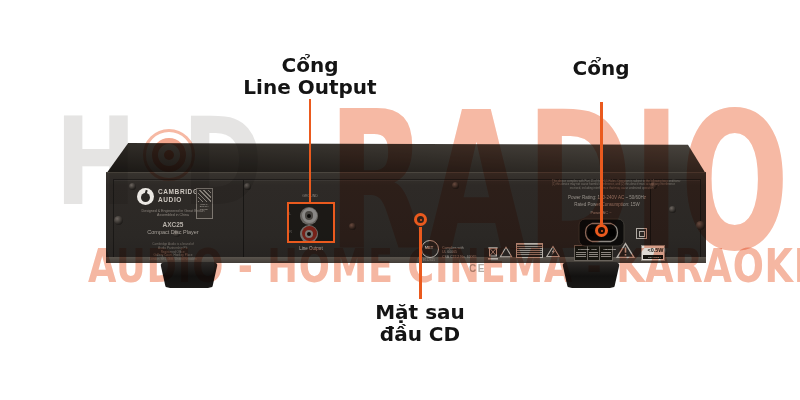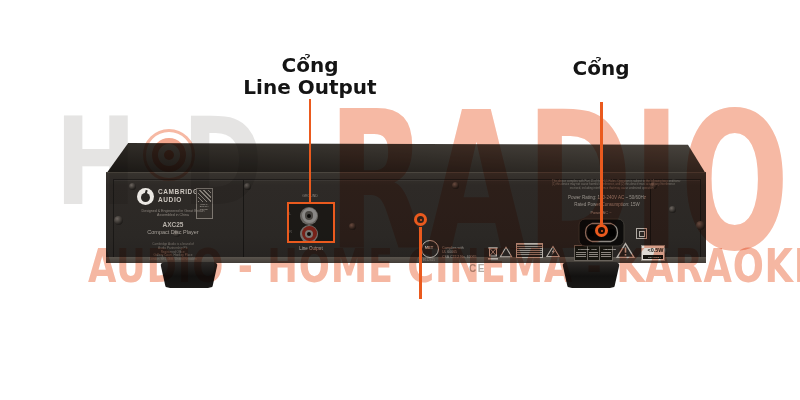--- a/index.html
+++ b/index.html
@@ -259,14 +259,18 @@
   </div>
   <div class="ann ann-line" style="left:600px;top:102px;height:124px;"></div>
   <div class="ann ann-ring" style="left:595px;top:224px;">
       <div class="c"></div>
     </div>
 
   <div class="ann ann-ring" style="left:414px;top:213px;">
       <div class="c"></div>
     </div>
   <div class="ann ann-line" style="left:419.2px;top:227px;height:72px;"></div>
+  <div class="ann ann-label" style="left:320px;top:301px;width:200px;">
+    <div>Mặt sau</div>
+    <div>đầu CD</div>
+  </div>
 
 </div>
 
 </body></html>

